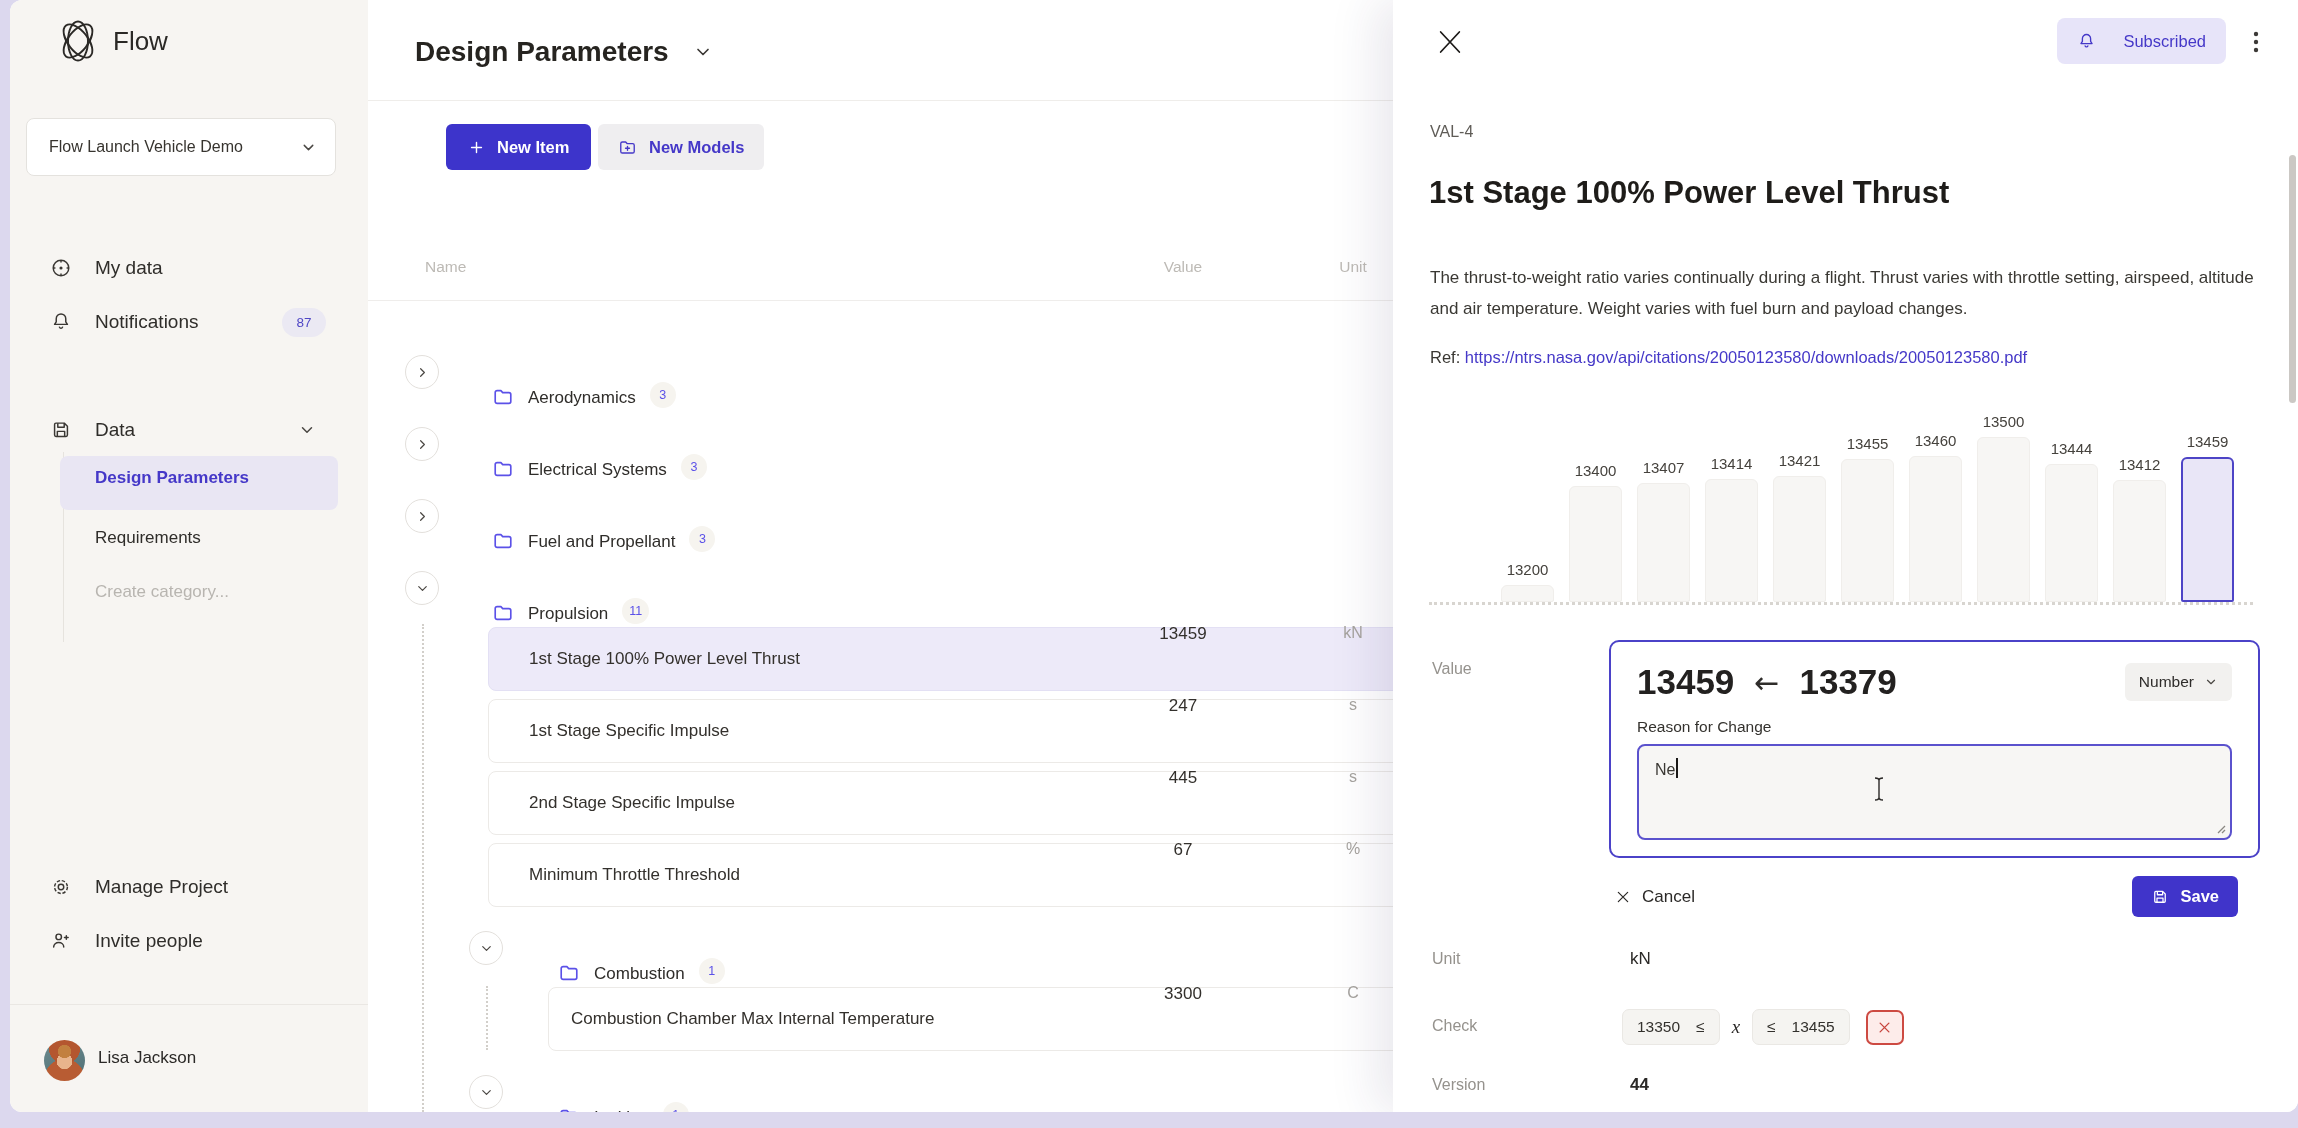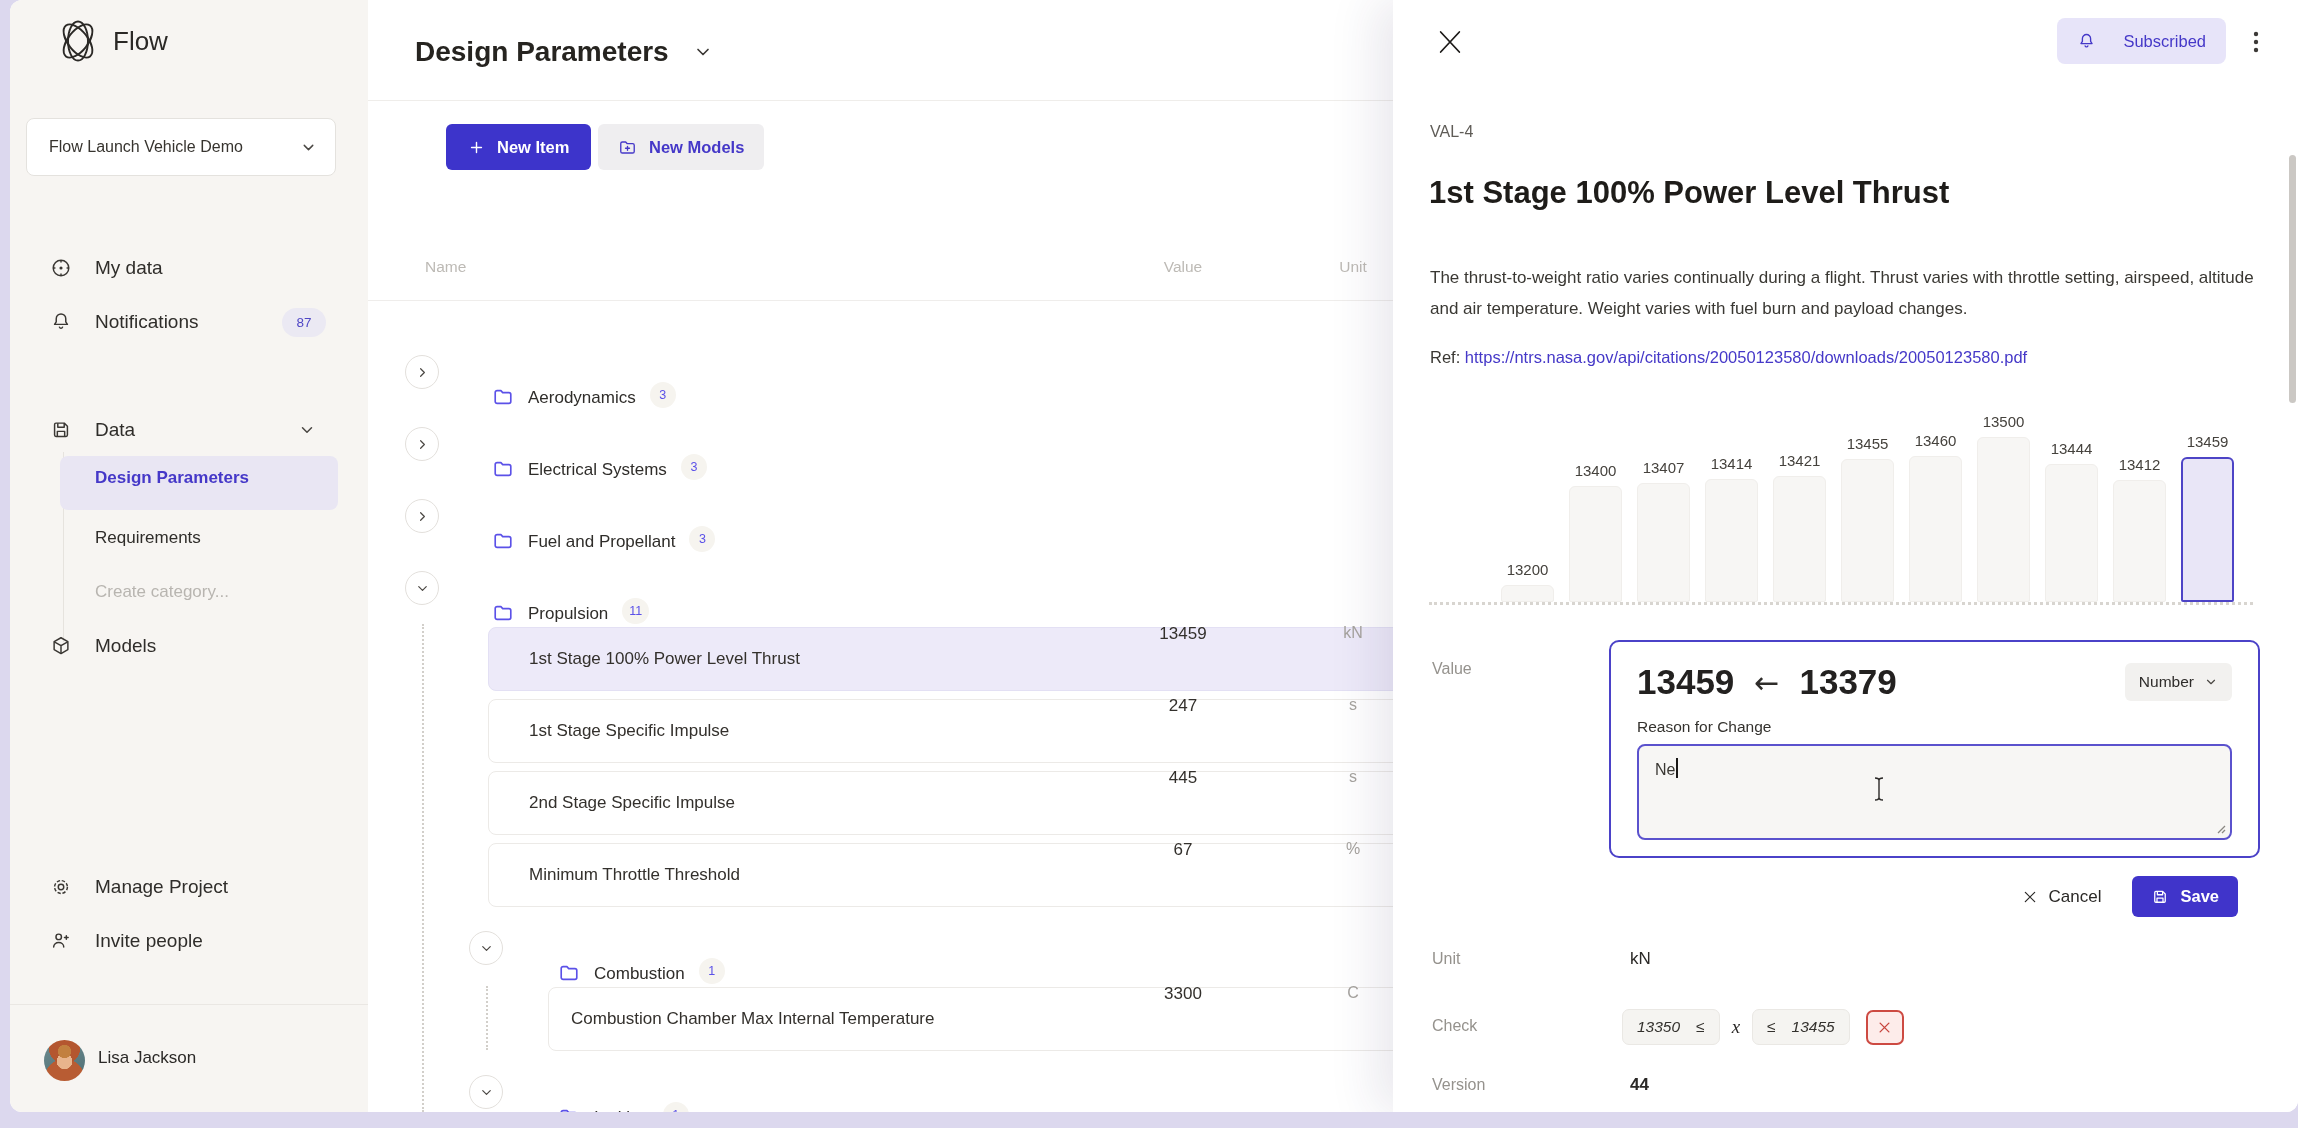--- a/index.html
+++ b/index.html
@@ -94,29 +94,29 @@
   .bigarrow{font-size:30px;color:#2f2d2b;margin:0 20px;font-family:"DejaVu Sans",sans-serif;}
   .type-select{margin-left:auto;height:38px;padding:0 14px;background:#f2f1ef;border-radius:6px;border:none;
       display:flex;align-items:center;gap:10px;font-size:15.5px;color:#2f2d2b;cursor:pointer;}
   .reason-label{margin-top:16px;font-size:15.5px;color:#34322e;}
   .reason-box{position:relative;margin-top:8px;height:96px;background:#f7f6f4;border:2px solid #5b52cd;
       border-radius:8px;padding:12px 16px;font-size:16px;color:#3a3833;cursor:text;}
   .caret{display:inline-block;width:2px;height:20px;background:#1b1917;vertical-align:text-bottom;margin-left:1px;}
   .ibeam{position:absolute;left:232px;top:30px;}
   .resize-h{position:absolute;right:4px;bottom:4px;}
   .action-row{position:absolute;left:216px;top:876px;width:651px;display:flex;align-items:center;
-      justify-content:flex-end;gap:25px;padding-right:22px;}
+      justify-content:space-between;gap:25px;padding-right:22px;}
   .cancel-btn{display:flex;align-items:center;gap:11px;background:none;border:none;font-size:17px;color:#2b2927;cursor:pointer;}
   .save-btn{height:41px;padding:0 19px;background:#4034ca;border:none;border-radius:6px;color:#fff;
       font-size:16.5px;font-weight:600;display:flex;align-items:center;gap:11px;cursor:pointer;}
   .meta-label{position:absolute;left:39px;font-size:16px;color:#95928d;}
   .meta-val{position:absolute;left:237px;font-size:17px;color:#2b2927;}
   .check-row{position:absolute;left:229px;top:1009px;display:flex;align-items:center;}
   .chip{height:36px;background:#f5f4f1;border:1px solid #eae8e4;border-radius:7px;display:flex;align-items:center;
-      justify-content:space-between;padding:8px 14px;font-size:15.5px;color:#33312d;gap:16px;font-style:italic;}
+      justify-content:space-between;padding:8px 14px;font-size:15.5px;color:#33312d;gap:16px;}
   .chkvar{font-family:"Liberation Serif","DejaVu Serif",serif;font-style:italic;font-size:19px;color:#2b2927;margin:0 12px;}
   .del-check{width:38px;height:35px;margin-left:16px;background:#fdecea;border:2px solid #cd4a42;border-radius:7px;
       display:flex;align-items:center;justify-content:center;cursor:pointer;}
   .scroll-thumb{position:absolute;right:2px;top:155px;width:7px;height:248px;border-radius:4px;background:#cbc8c4;}
 </style>
 </head>
 <body>
 
 <div class="stage">
 <div class="app">
@@ -168,27 +168,20 @@
         <polyline points="6 9 12 15 18 9" fill="none" stroke="#4a4743" stroke-width="2" stroke-linecap="round" stroke-linejoin="round"></polyline>
       </svg>
     </div>
 
     <div class="subline"></div>
     <div class="subsel"></div>
     <span class="subitem" style="top:468px;color:#4538c8;font-weight:600;">Design Parameters</span>
     <span class="subitem" style="top:528px;color:#2f2d2a;">Requirements</span>
     <span class="subitem muted" style="top:582px;">Create category...</span>
 
-    <div class="nav-item" style="top:624px">
-      <svg class="nico" viewBox="0 0 24 24">
-        <path d="M12 3l7.5 4.3v8.6L12 20.2 4.5 15.9V7.3z" fill="none" stroke="#3a3733" stroke-width="1.6" stroke-linejoin="round"></path>
-        <path d="M4.7 7.4L12 11.6l7.3-4.2M12 11.6v8.4" fill="none" stroke="#3a3733" stroke-width="1.6" stroke-linejoin="round"></path>
-      </svg>
-      <span class="nlabel">Models</span>
-    </div>
 
     <div class="nav-item" style="top:865px">
       <svg class="nico" viewBox="0 0 24 24">
         <circle cx="12" cy="12" r="3" fill="none" stroke="#3a3733" stroke-width="1.6"></circle>
         <circle cx="12" cy="12" r="7" fill="none" stroke="#3a3733" stroke-width="1.6" stroke-dasharray="3.6 1.9"></circle>
       </svg>
       <span class="nlabel">Manage Project</span>
     </div>
 
     <div class="nav-item" style="top:919px">

